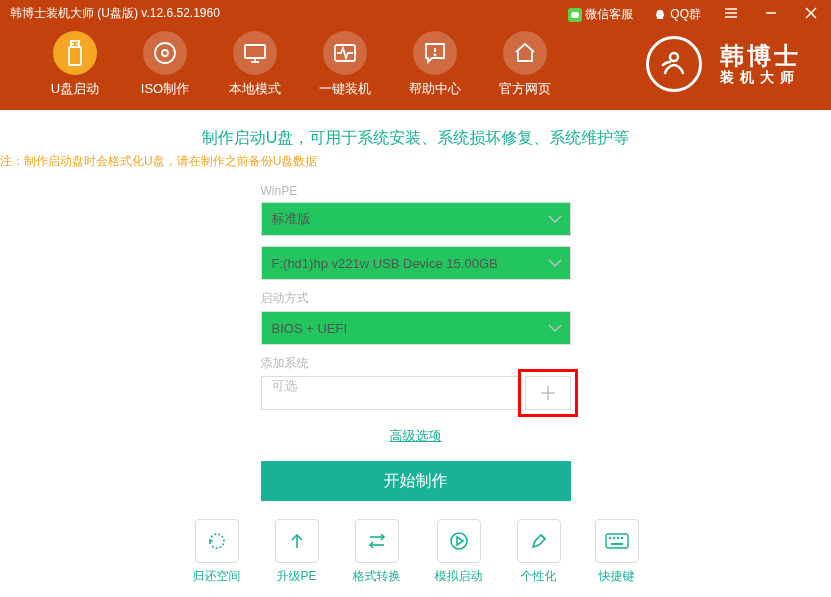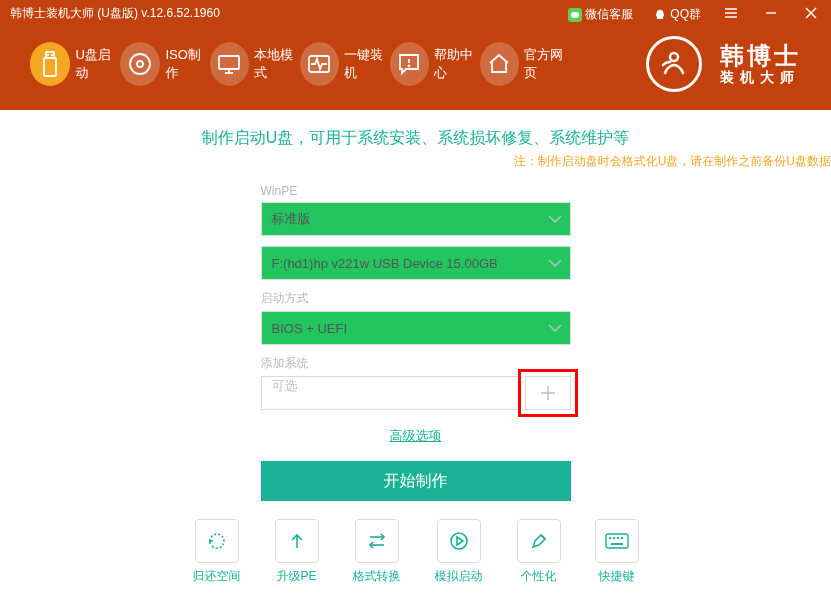--- a/index.html
+++ b/index.html
@@ -9,32 +9,32 @@
     .titlebar-title { flex: 1; }
     .titlebar-right { display: flex; align-items: flex-end; gap: 20px; }
     .tb-link { display: flex; align-items: center; gap: 3px; font-size: 12px; cursor: pointer; }
     .wc-icon { width: 14px; height: 14px; background: #5fd04c; border-radius: 3px; display: flex; align-items: center; justify-content: center; }
     .wc-icon::before { content: ""; width: 8px; height: 6px; background: #fff; border-radius: 3px; }
     .qq-icon { width: 14px; height: 14px; display: flex; align-items: center; justify-content: center; }
     .qq-icon svg { width: 14px; height: 14px; }
     .win-btn { width: 20px; height: 20px; display: flex; align-items: center; justify-content: center; cursor: pointer; }
     .win-btn svg { stroke: #fff; }
     .nav { display: flex; align-items: center; padding: 0 30px 8px; height: 84px; }
-    .nav-item { display: flex; flex-direction: row; align-items: center; gap: 5px; width: 90px; cursor: pointer; }
+    .nav-item { display: flex; flex-direction: column; align-items: center; gap: 5px; width: 90px; cursor: pointer; }
     .nav-icon { width: 44px; height: 44px; border-radius: 50%; background: rgba(255,255,255,0.22); display: flex; align-items: center; justify-content: center; }
     .nav-item.active .nav-icon { background: #f5a623; }
     .nav-label { font-size: 13px; color: #fff; }
     .logo-area { margin-left: auto; display: flex; align-items: center; gap: 18px; }
     .logo-circle { width: 56px; height: 56px; border: 3px solid #fff; border-radius: 50%; display: flex; align-items: center; justify-content: center; }
     .logo-text { display: flex; flex-direction: column; line-height: 1.1; }
     .logo-line1 { font-size: 24px; font-weight: bold; letter-spacing: 3px; }
     .logo-line2 { font-size: 14px; font-weight: bold; letter-spacing: 6px; }
     .main { padding: 18px 0 0; }
     .main-title { text-align: center; font-size: 16px; color: #19b296; margin-bottom: 4px; }
-    .main-sub { text-align: right; font-size: 12px; color: #f5a623; margin-bottom: 14px; }
+    .main-sub { text-align: left; font-size: 12px; color: #f5a623; margin-bottom: 14px; }
     .form { width: 310px; margin: 8px auto; }
     .form-label { font-size: 12px; color: #b7b7b7; margin-bottom: 4px; }
     .form-row { position: relative; margin-bottom: 10px; }
     .sel { width: 100%; height: 34px; border: 1px solid #dcdcdc; background: #22c55e; font-size: 13px; color: #555; padding: 0 34px 0 10px; display: flex; align-items: center; cursor: pointer; }
     .chev { position: absolute; right: 8px; top: 50%; transform: translateY(-50%); pointer-events: none; }
     .add-row { display: flex; gap: 6px; }
     .add-input { flex: 1; height: 34px; border: 1px solid #dcdcdc; padding: 0 10px; font-size: 13px; color: #bfbfbf; display: flex; align-items: flex-start; }
     .add-btn { width: 46px; height: 34px; border: 1px solid #dcdcdc; display: flex; align-items: center; justify-content: center; cursor: pointer; }
     .highlight-box { position: absolute; right: -7px; top: -7px; width: 60px; height: 48px; border: 3px solid #ff0000; pointer-events: none; }
     .adv { text-align: center; margin: 16px 0; }

